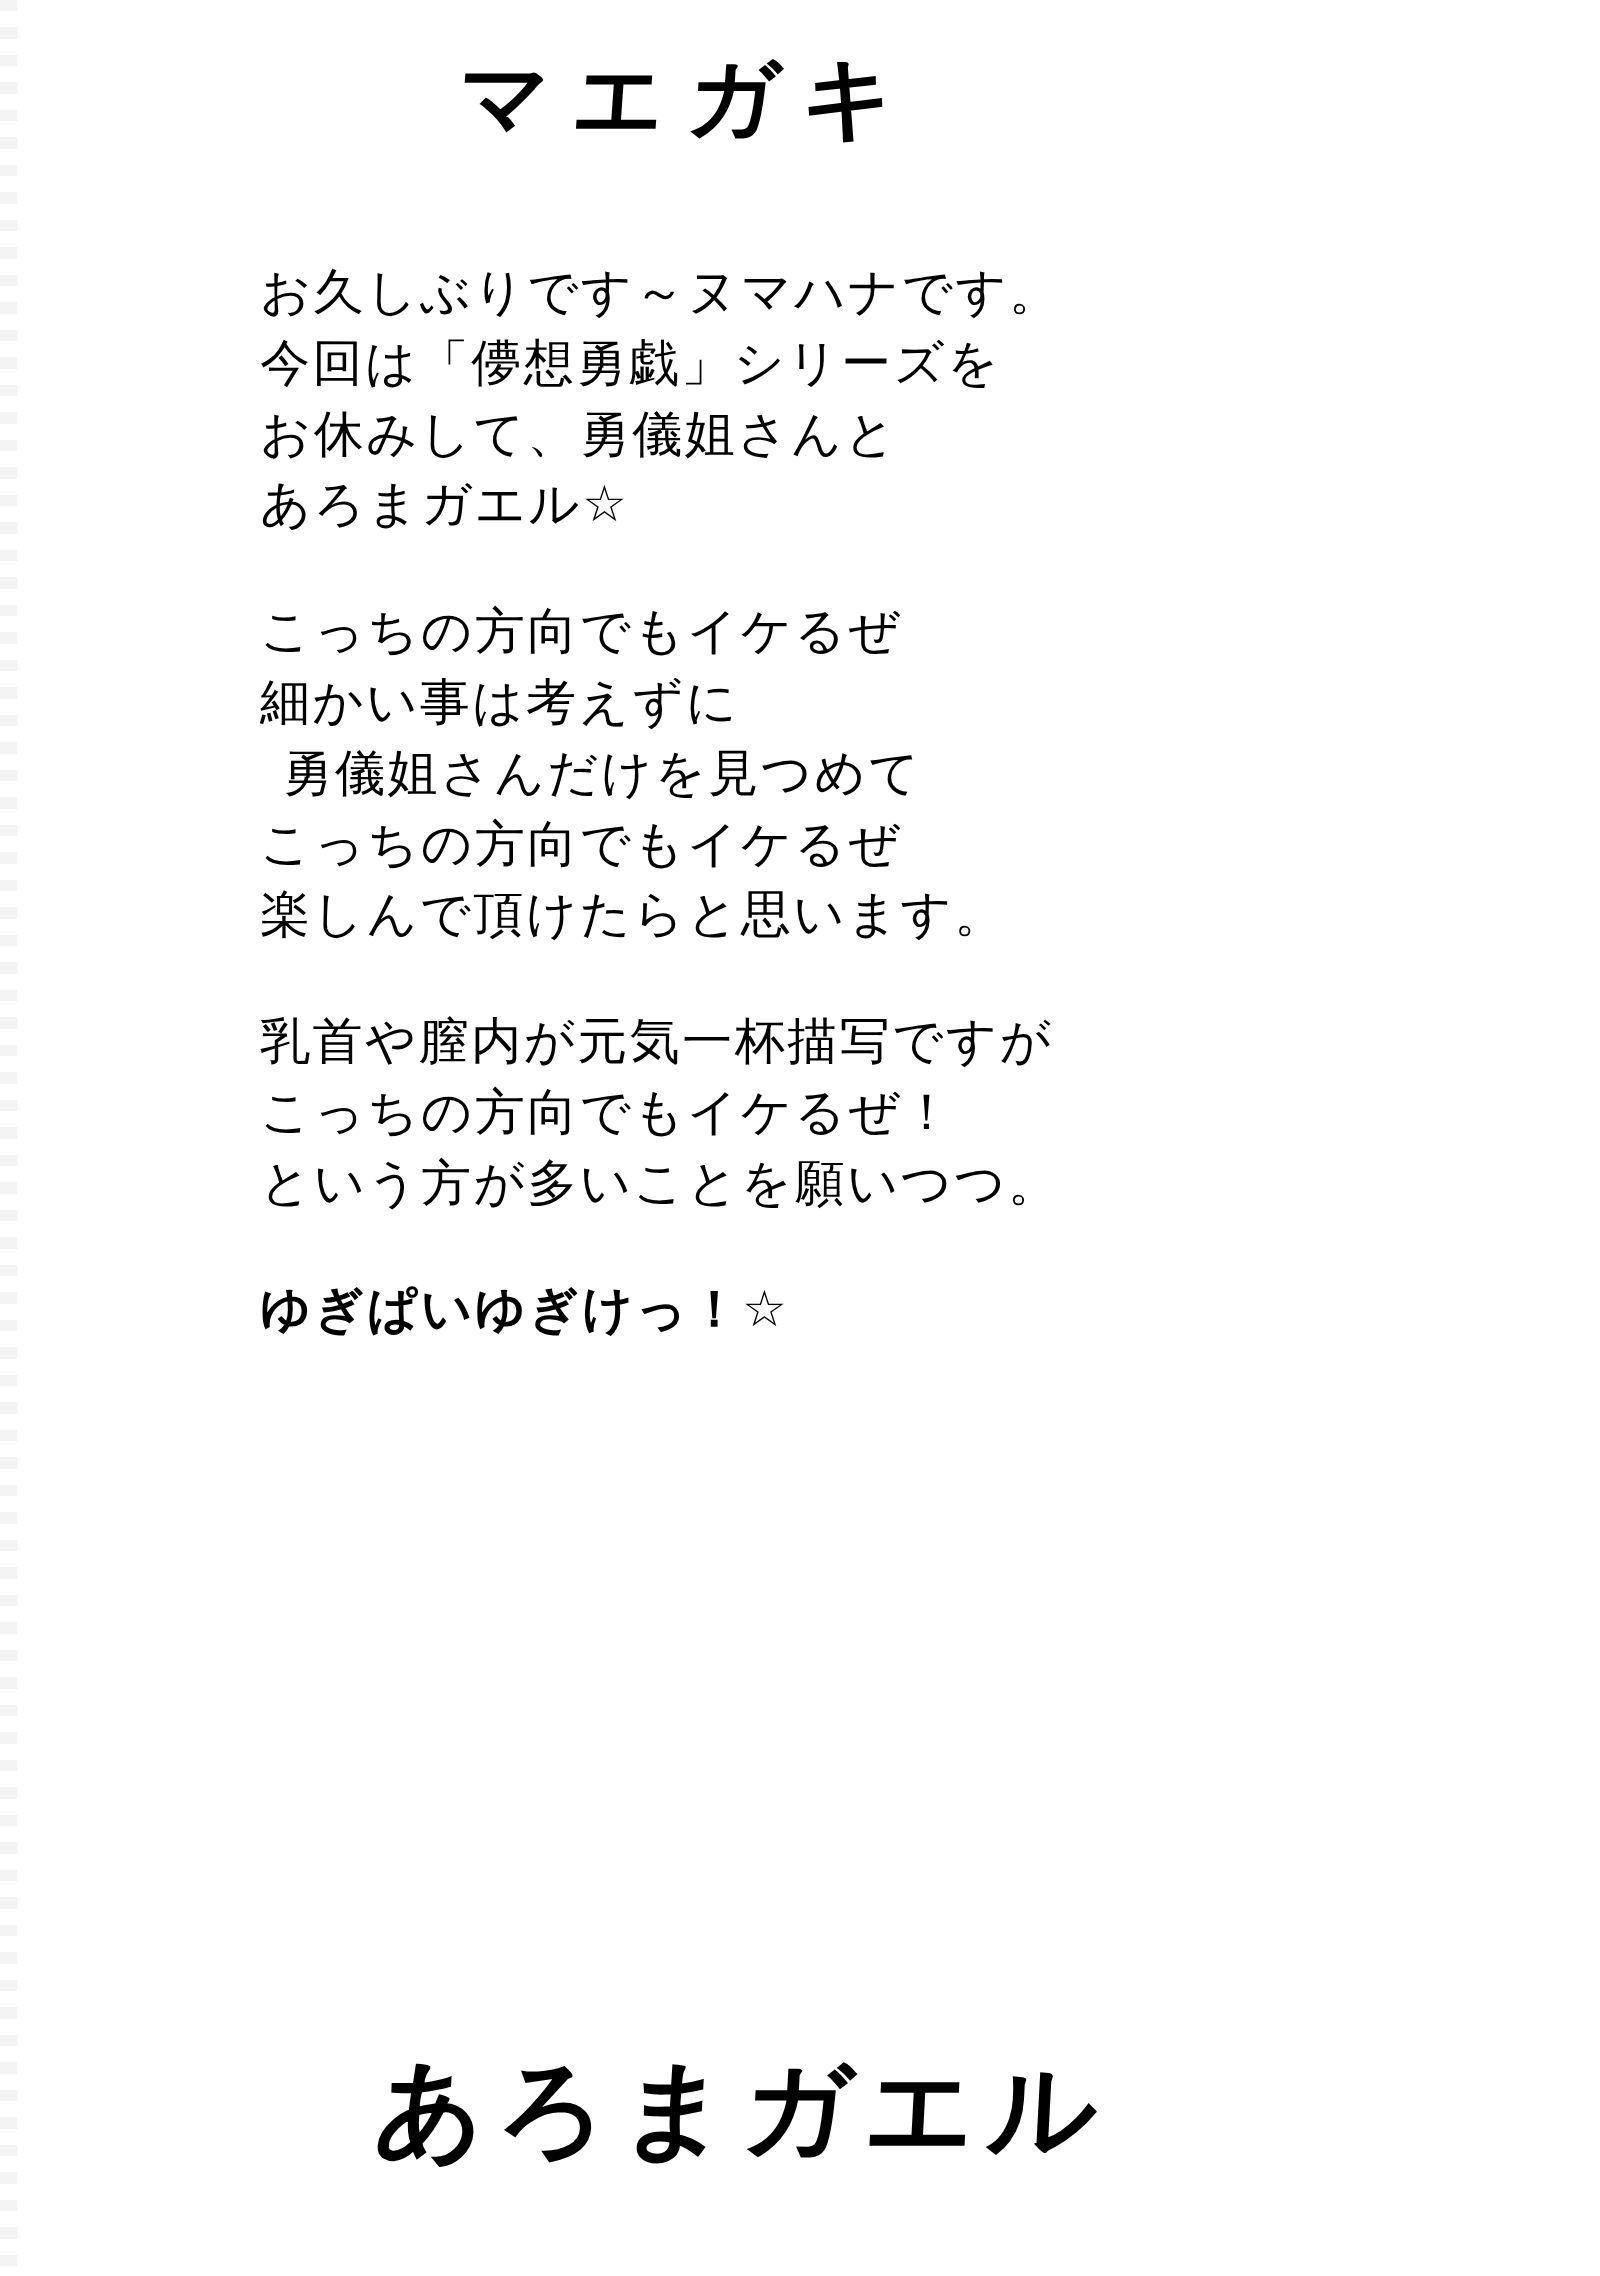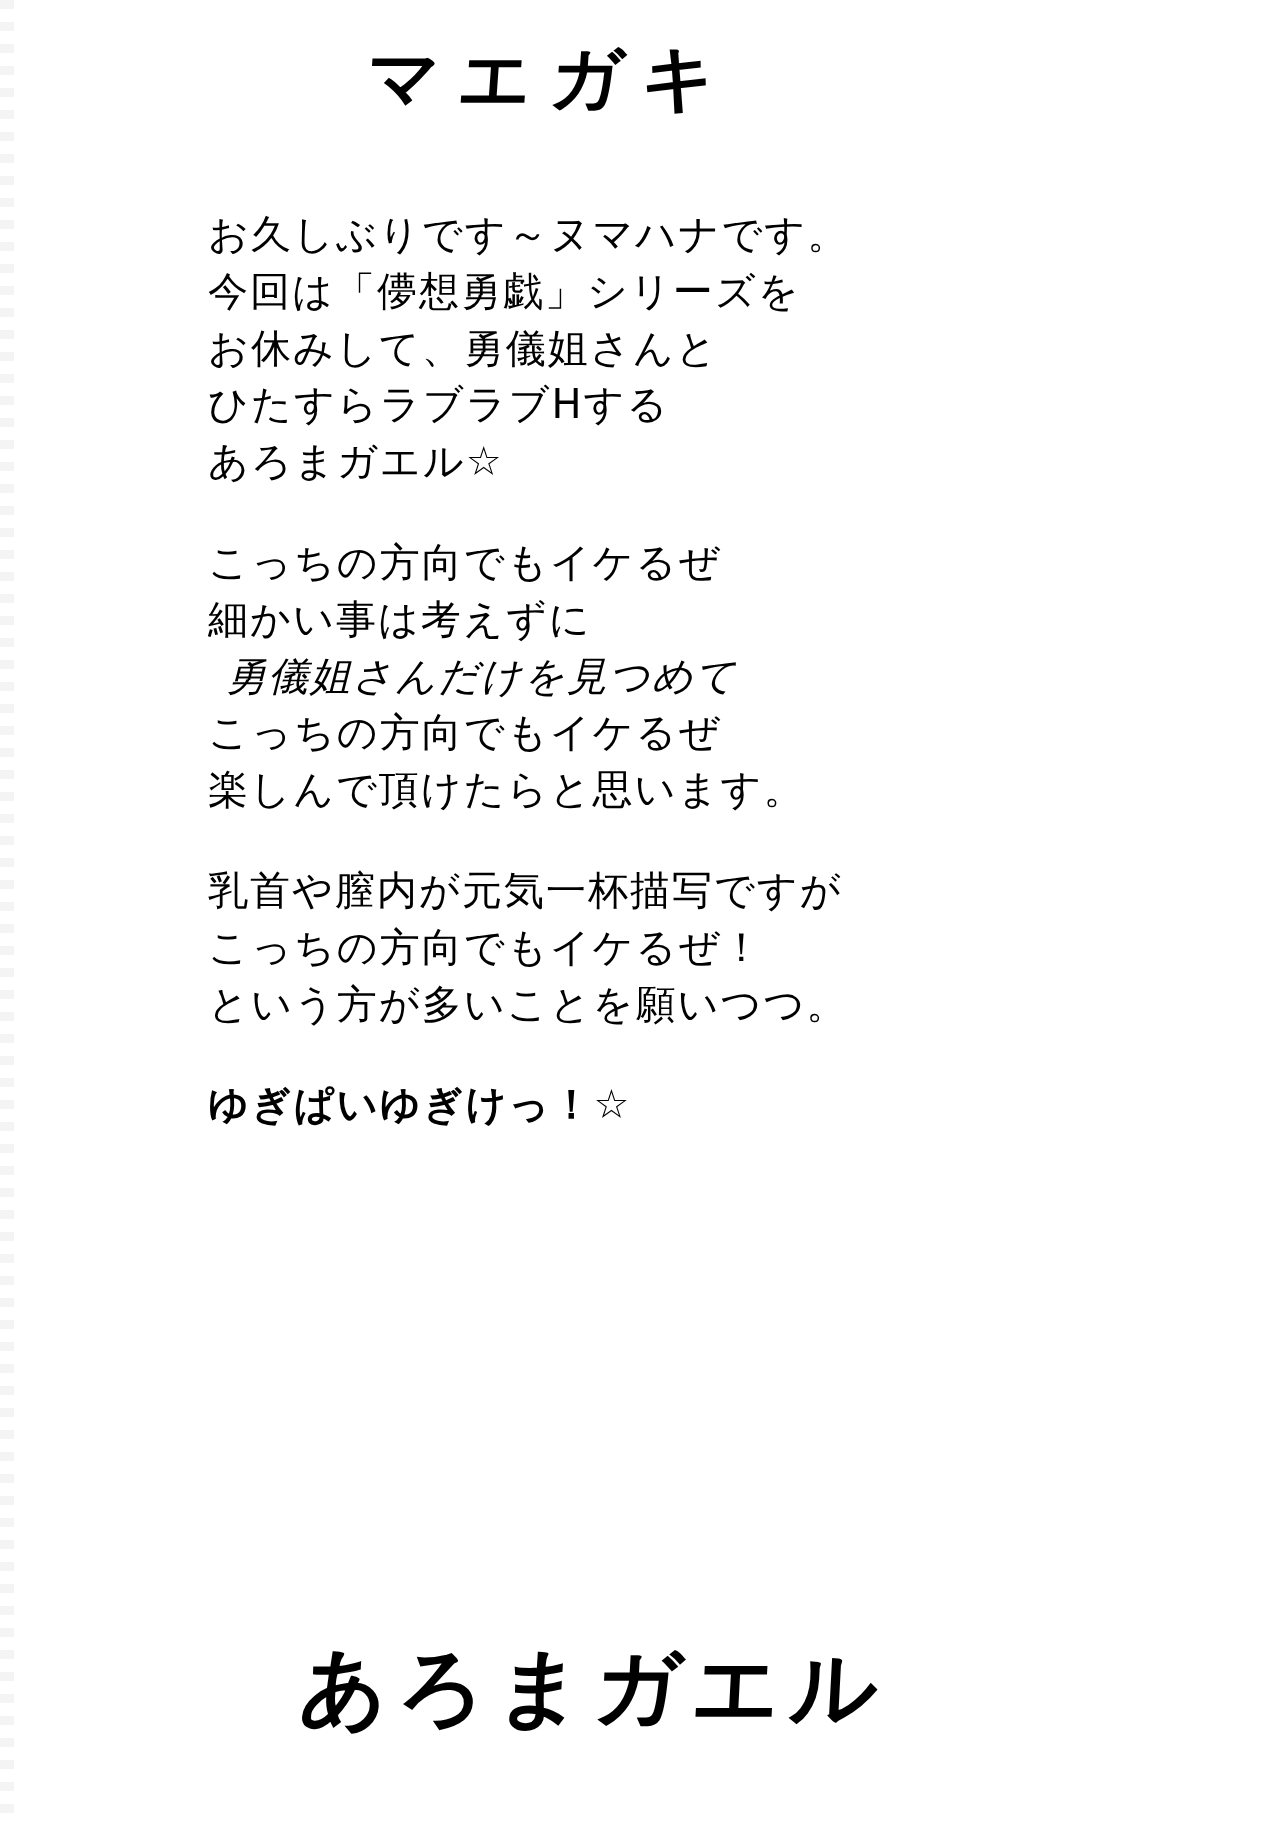--- a/index.html
+++ b/index.html
@@ -58,21 +58,21 @@
     margin-bottom: 0;
     font-weight: bold;
   }
   .line {
     font-size: 40px;
     line-height: 1.42;
     white-space: pre;
     letter-spacing: 2px;
     font-family: "DejaVu Sans", sans-serif;
   }
-  .indent-1 { padding-left: 18px; font-style: italic; }
+  .indent-1 { padding-left: 18px; }
   .signature {
     position: absolute;
     left: 300px;
     top: 1630px;
     font-size: 86px;
     font-weight: bold;
     letter-spacing: 10px;
     font-family: "DejaVu Sans", sans-serif;
     transform: skewX(-3deg);
   }
@@ -85,21 +85,20 @@
   <div class="scan-edge"></div>
 
   <div class="title">マエガキ</div>
 
   <div class="body-block">
 
     <div class="para">
       <div class="line">お久しぶりです～ヌマハナです。</div>
       <div class="line">今回は「儚想勇戯」シリーズを</div>
       <div class="line">お休みして、勇儀姐さんと</div>
-      <div class="line">ひたすらラブラブHする</div>
       <div class="line">あろまガエル☆</div>
     </div>
 
     <div class="para">
       <div class="line">こっちの方向でもイケるぜ</div>
       <div class="line">細かい事は考えずに</div>
       <div class="line indent-1">勇儀姐さんだけを見つめて</div>
       <div class="line">こっちの方向でもイケるぜ</div>
       <div class="line">楽しんで頂けたらと思います。</div>
     </div>

